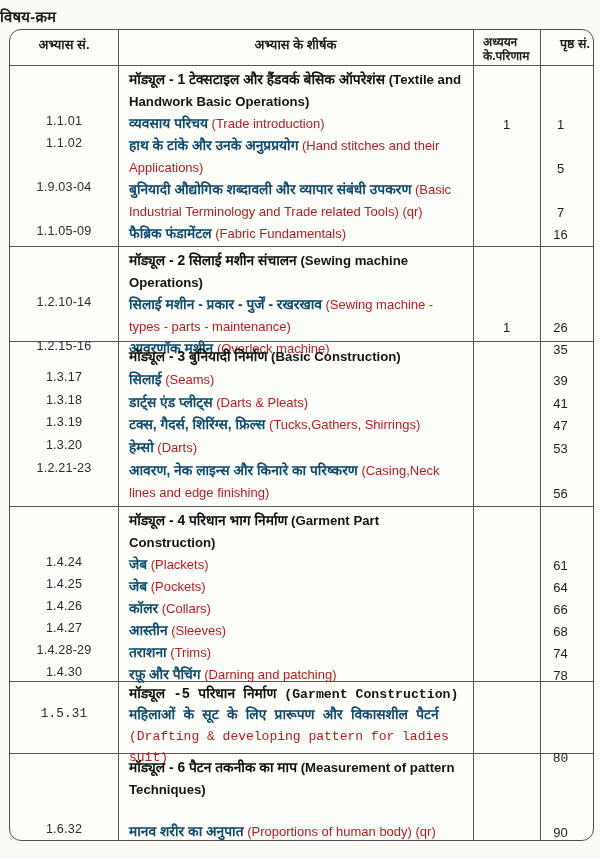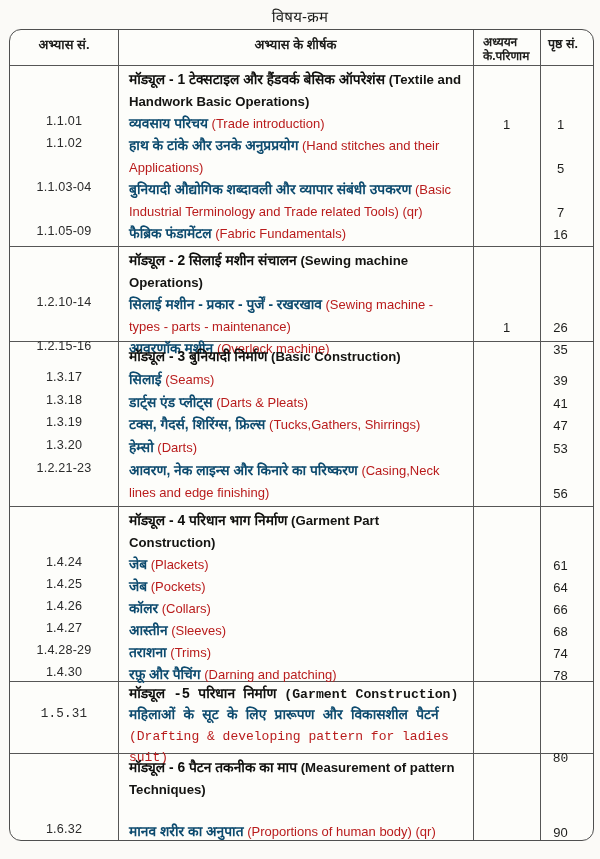--- a/index.html
+++ b/index.html
@@ -5,23 +5,23 @@
   html,body{margin:0;padding:0;}
   body{
     width:600px;height:859px;
     background:#fbfaf7;
     font-family:"Liberation Sans","DejaVu Sans",sans-serif;
     color:#1d1d1b;
     position:relative;
     overflow:hidden;
   }
   .doc-title{
-    text-align:center;
+    text-align:left;
     font-size:15px;
-    font-weight:400;
+    font-weight:700;
     padding-top:6px;
     letter-spacing:.2px;
   }
   .toc-table{
     position:absolute;
     left:9px;top:29px;
     width:583px;
     border:1.6px solid #4f4f4f;
     border-radius:12px;
     background:#fdfdfa;
@@ -43,21 +43,21 @@
   .thead{
     height:36px;
     border-bottom:1.4px solid #565656;
     padding-top:5px;
     box-sizing:border-box;
   }
   .th{font-weight:700;font-size:13px;}
   .th-c1{text-align:center;}
   .th-c2{text-align:center;}
   .th-c3{font-size:12px;line-height:14px;padding-left:10px;}
-  .th-c4{padding-left:8px;font-size:12.5px;}
+  .th-c4{padding-left:20px;font-size:12.5px;}
   .section{
     display:flex;
     flex-direction:column;
     justify-content:space-evenly;
     box-sizing:border-box;
     padding:2px 0;
   }
   .sec-b{border-bottom:1.4px solid #565656;}
   .c-num{
     text-align:center;
@@ -124,21 +124,21 @@
             <div class="c-out">1</div>
             <div class="c-page">1</div>
           </div>
           <div class="row">
             <div class="c-num">1.1.02</div>
             <div class="c-title"><span class="t-hi">हाथ के टांके और उनके अनुप्रप्रयोग</span><span class="t-en"> (Hand stitches and their Applications)</span></div>
             <div class="c-out"></div>
             <div class="c-page">5</div>
           </div>
           <div class="row">
-            <div class="c-num">1.1.03-04</div>
+            <div class="c-num">1.9.03-04</div>
             <div class="c-title"><span class="t-hi">बुनियादी औद्योगिक शब्दावली और व्यापार संबंधी उपकरण</span><span class="t-en"> (Basic Industrial Terminology and Trade related Tools) (qr)</span></div>
             <div class="c-out"></div>
             <div class="c-page">7</div>
           </div>
           <div class="row">
             <div class="c-num">1.1.05-09</div>
             <div class="c-title"><span class="t-hi">फैब्रिक फंडामेंटल</span><span class="t-en"> (Fabric Fundamentals)</span></div>
             <div class="c-out"></div>
             <div class="c-page">16</div>
           </div>

